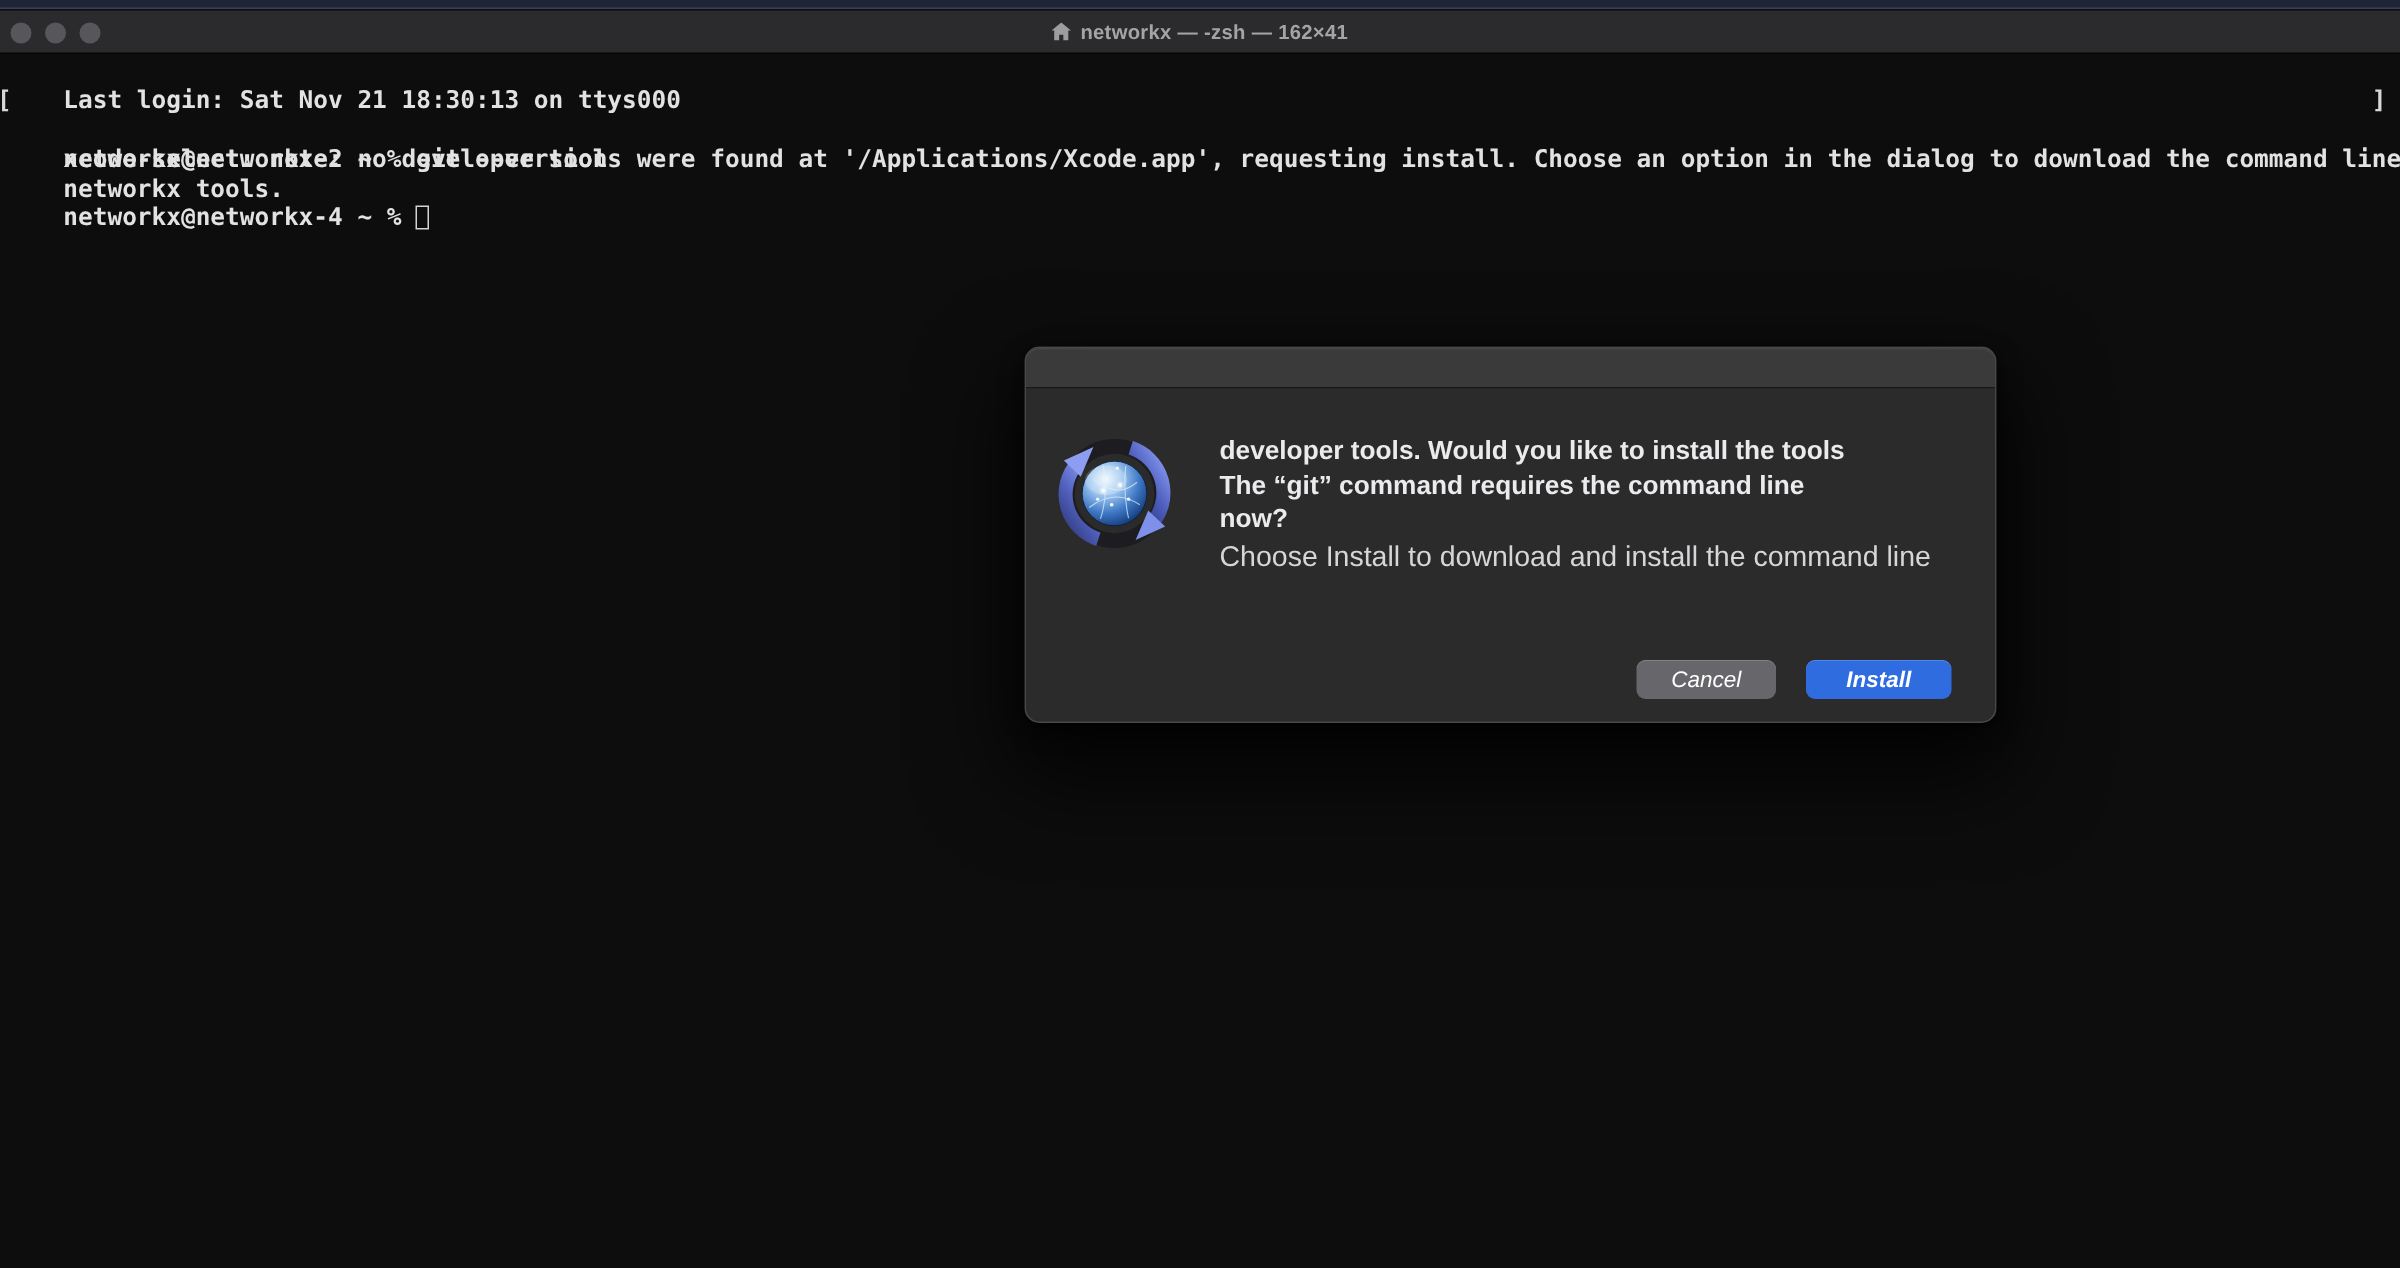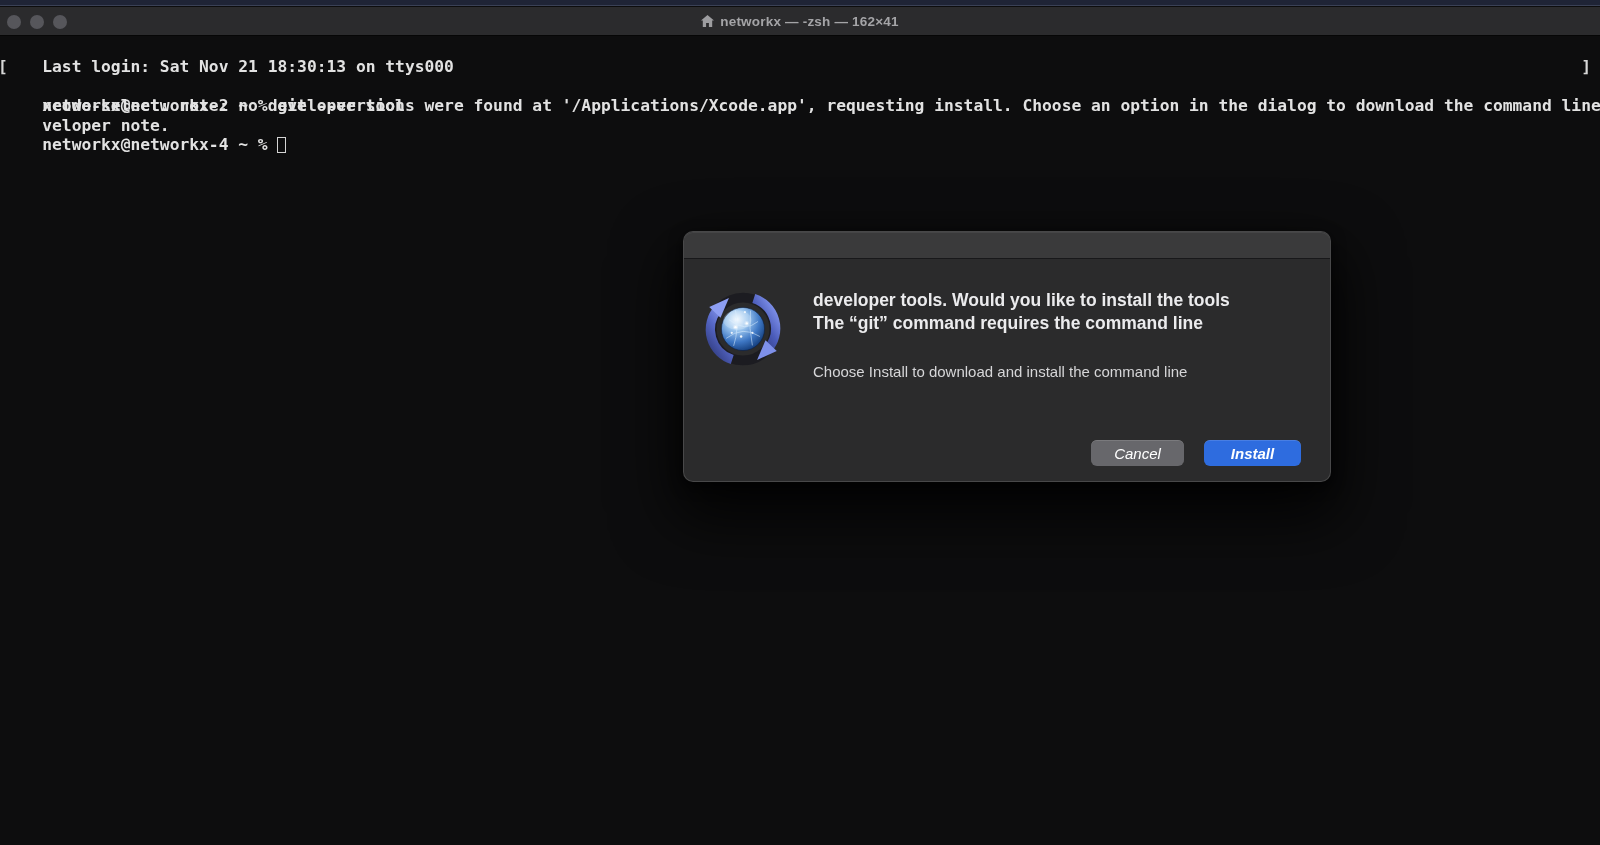--- a/index.html
+++ b/index.html
@@ -62,21 +62,21 @@
     box-shadow:inset 0 1px 0 rgba(255,255,255,.06);
   }
   .dialog-icon { position:absolute; left:14px; top:52px; width:90px; height:90px; }
   .dialog-heading {
     position:absolute; left:129px; top:57px; width:490px;
     color:#ebebed; font-size:17.5px; font-weight:bold; line-height:22.6px;
   }
   .dialog-heading div { white-space:nowrap; }
   .dialog-bodytext {
     position:absolute; left:129px; top:130px; width:470px;
-    color:#d6d6d8; font-size:15px; line-height:19.8px;
+    color:#d6d6d8; font-size:19px; line-height:19.8px;
   }
   .dialog-bodytext div { white-space:nowrap; }
   .dialog-buttons {
     position:absolute; right:29px; top:208px;
     display:flex; gap:20px;
   }
   .btn {
     height:26px; border:none; border-radius:6px;
     font-family:"Liberation Sans",sans-serif;
     font-size:15px; color:#ffffff; cursor:pointer;
@@ -114,21 +114,21 @@
   </div>
   <div class="term-line">
     <span class="mark-open">[</span>
     <span>networkx@networkx-2 ~ % git --version</span>
     <span class="mark-close">]</span>
   </div>
   <div class="term-line">
     <span>xcode-select: note: no developer tools were found at '/Applications/Xcode.app', requesting install. Choose an option in the dialog to download the command line de</span>
   </div>
   <div class="term-line">
-    <span>veloper note.</span>
+    <span>networkx tools.</span>
   </div>
   <div class="term-line">
     <span>networkx@networkx-4 ~ % </span><span class="term-cursor"></span>
   </div>
 </div>
 
 <div class="dialog">
   <div class="dialog-titlebar"></div>
 
   <div class="dialog-icon">
@@ -178,20 +178,21 @@
         <circle cx="50" cy="30" r="1.2" opacity="0.8"></circle>
         <circle cx="40" cy="46" r="2.6" opacity="0.35"></circle>
         <circle cx="52" cy="42" r="2.6" opacity="0.35"></circle>
       </g>
     </svg>
   </div>
 
   <div class="dialog-heading">
     <div>developer tools. Would you like to install the tools</div>
     <div>The “git” command requires the command line</div>
+    <div>now?</div>
   </div>
 
   <div class="dialog-bodytext">
     <div>Choose Install to download and install the command line</div>
   </div>
 
   <div class="dialog-buttons">
     <button class="btn btn-cancel">Cancel</button>
     <button class="btn btn-install">Install</button>
   </div>

